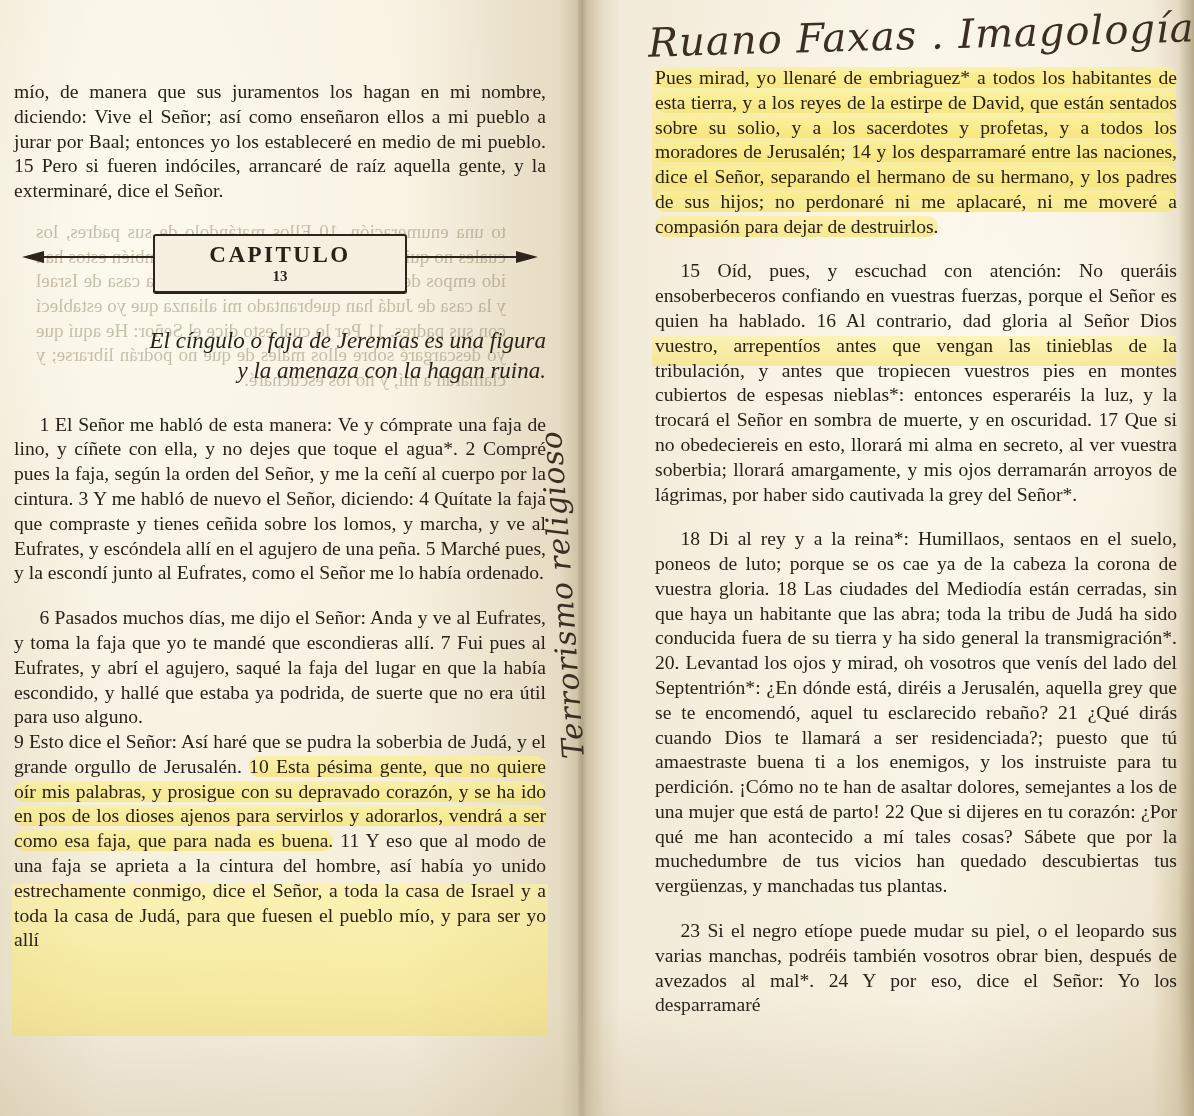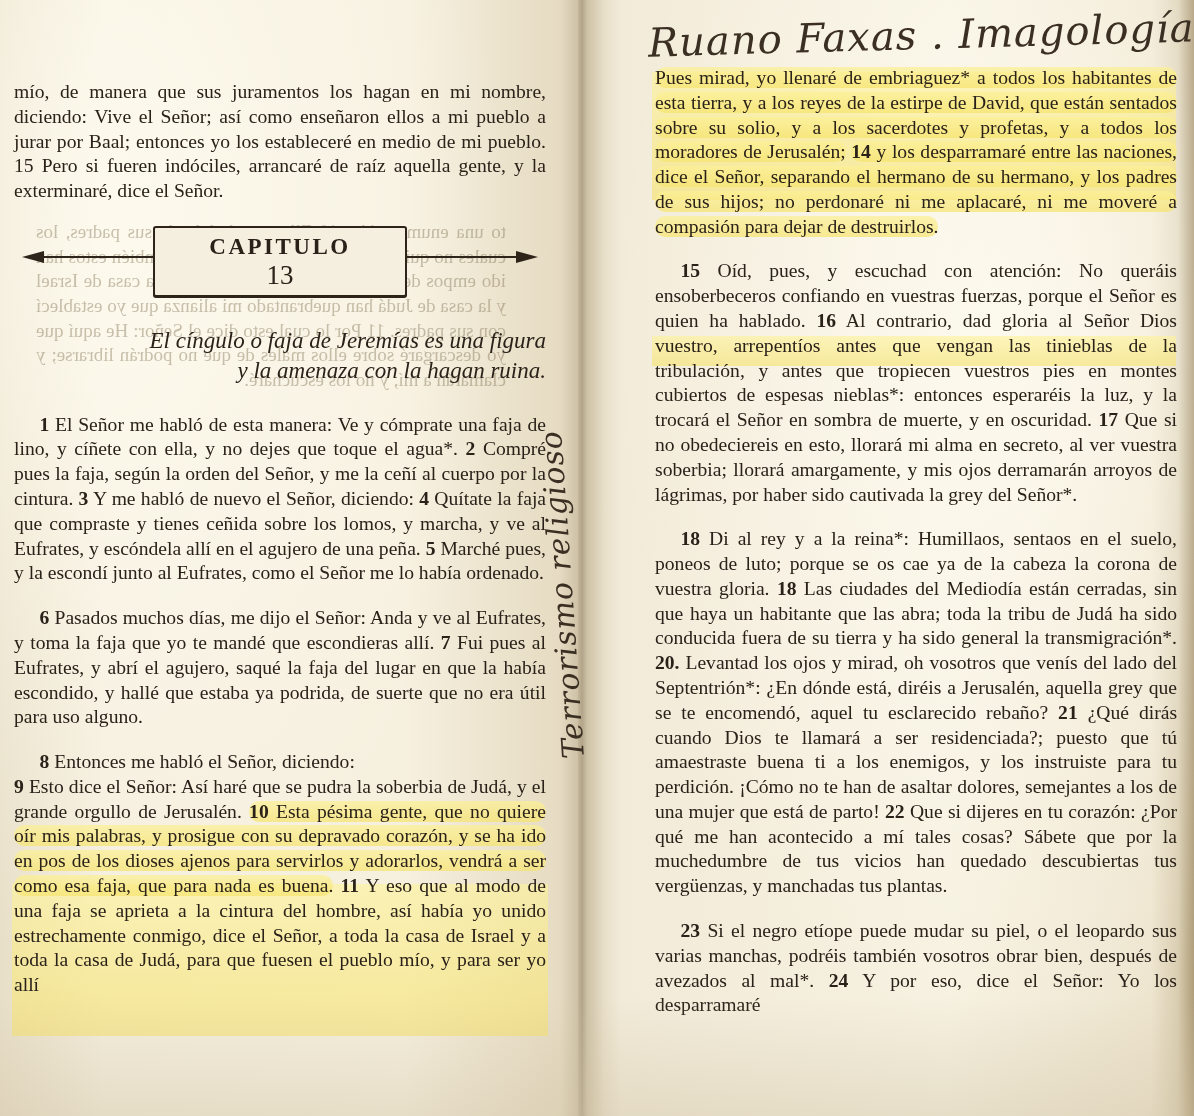--- a/index.html
+++ b/index.html
@@ -58,21 +58,21 @@
     top: 80px;
     width: 532px;
   }
   .col-right {
     left: 655px;
     top: 66px;
     width: 522px;
   }
   p { margin: 0; }
   p.ind { text-indent: 1.3em; margin-top: 20px; }
-  .vn { font-weight: bold; }
+  .vn { font-weight: normal; }
 
   
   .hl {
     background: linear-gradient(180deg, rgba(252,240,150,0.72), rgba(246,228,110,0.72));
     box-decoration-break: clone;
     border-radius: 14px;
     -webkit-box-decoration-break: clone;
   }
   .hl-band {
     position: absolute;
@@ -101,38 +101,38 @@
     width: 0; height: 0;
     border-top: 6px solid transparent;
     border-bottom: 6px solid transparent;
   }
   .chapter-rule::before { left: -22px; border-right: 22px solid #2e2419; }
   .chapter-rule::after { right: -22px; border-left: 22px solid #2e2419; }
   .banner {
     position: absolute;
     left: 50%;
     transform: translateX(-50%);
-    top: 0;
+    top: 8px;
     width: 250px;
     text-align: center;
     background: #f5efdf;
     border: 2px solid #2e2419;
     padding: 4px 0 6px 0;
     border-radius: 3px;
     box-shadow: 0 1px 0 #2e2419;
   }
   .banner .cap {
     font-size: 23px;
     letter-spacing: 2.5px;
     font-weight: bold;
     font-family: "Liberation Serif", serif;
   }
   .banner .num {
-    font-size: 27px;
-    font-weight: normal;
+    font-size: 15px;
+    font-weight: bold;
     line-height: 1.05;
   }
   .summary {
     font-style: italic;
     text-align: right;
     font-size: 23px;
     line-height: 1.3;
     margin: 8px 0 27px 0;
   }
 
@@ -227,24 +227,20 @@
       <span>Marché pues, y la escondí junto al Eufrates, como el Señor me lo había ordenado.</span>
     </p>
 
     <p class="ind">
       <span class="vn">6</span>
       <span>Pasados muchos días, me dijo el Señor: Anda y ve al Eufrates, y toma la faja que yo te mandé que escondieras allí.</span>
       <span class="vn">7</span>
       <span>Fui pues al Eufrates, y abrí el agujero, saqué la faja del lugar en que la había escondido, y hallé que estaba ya podrida, de suerte que no era útil para uso alguno.</span>
     </p>
 
-    <p class="ind">
-      <span class="vn">8</span>
-      <span>Entonces me habló el Señor, diciendo:</span>
-    </p>
 
     <p>
       <span class="vn">9</span>
       <span>Esto dice el Señor: Así haré que se pudra la soberbia de Judá, y el grande orgullo de Jerusalén.</span>
       <span class="hl"><span class="vn">10</span>
       <span>Esta pésima gente, que no quiere oír mis palabras, y prosigue con su depravado corazón, y se ha ido en pos de los dioses ajenos para servirlos y adorarlos, vendrá a ser como esa faja, que para nada es buena.</span></span>
       <span class="vn">11</span>
       <span>Y eso que al modo de una faja se aprieta a la cintura del hombre, así había yo unido estrechamente conmigo, dice el Señor, a toda la casa de Israel y a toda la casa de Judá, para que fuesen el pueblo mío, y para ser yo allí</span>
     </p>
 

